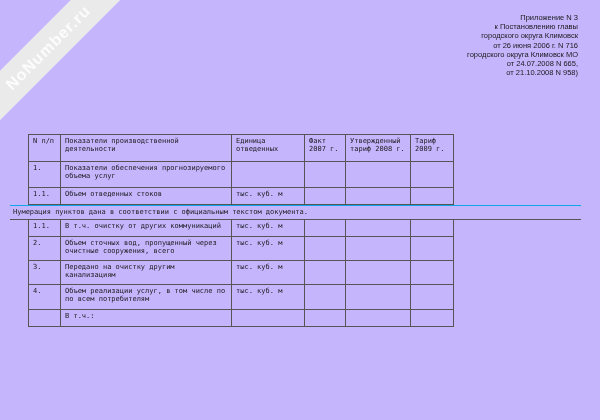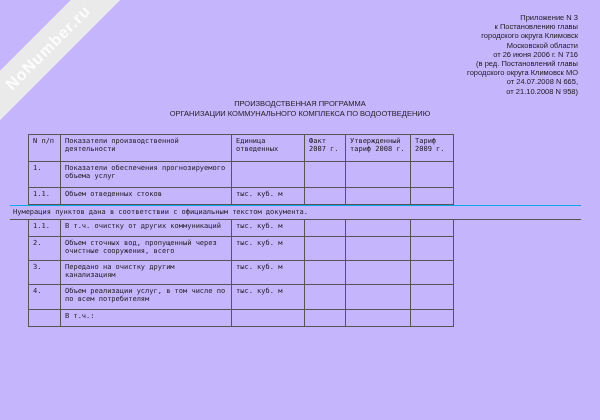--- a/index.html
+++ b/index.html
@@ -72,32 +72,26 @@
 <div class="page">
 
   <div class="watermark">
     <span>NoNumber.ru</span>
   </div>
 
   <div class="header-block">
     <div>Приложение N 3</div>
     <div>к Постановлению главы</div>
     <div>городского округа Климовск</div>
-    <div>Московской области</div>
     <div>от 26 июня 2006 г. N 716</div>
-    <div>(в ред. Постановлений главы</div>
     <div>городского округа Климовск МО</div>
     <div>от 24.07.2008 N 665,</div>
     <div>от 21.10.2008 N 958)</div>
   </div>
 
-  <div class="title">
-    <div>ПРОИЗВОДСТВЕННАЯ ПРОГРАММА</div>
-    <div>ОРГАНИЗАЦИИ КОММУНАЛЬНОГО КОМПЛЕКСА ПО ВОДООТВЕДЕНИЮ</div>
-  </div>
 
   <table class="tbl upper">
     <colgroup>
       <col style="width:32px">
         <col style="width:171px">
         <col style="width:73px">
       <col style="width:41px">
         <col style="width:65px">
         <col style="width:43px">
     </colgroup>

